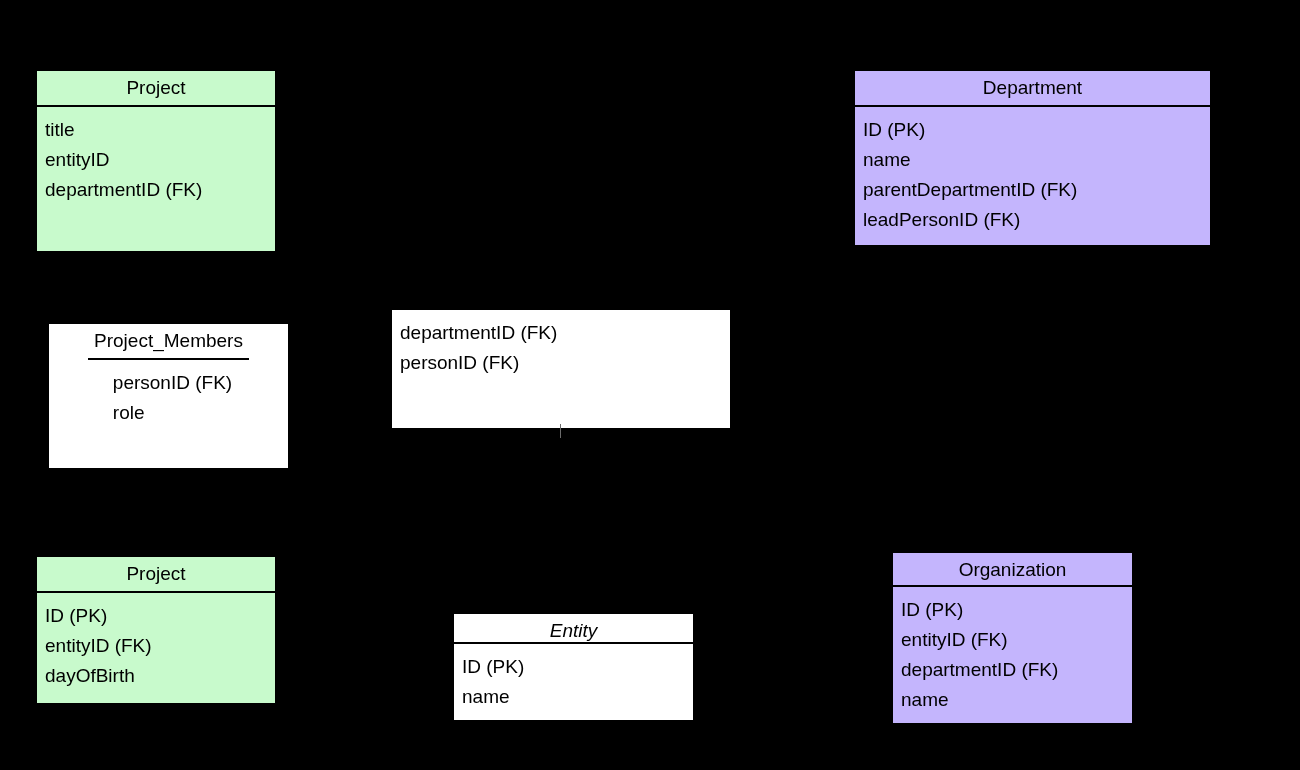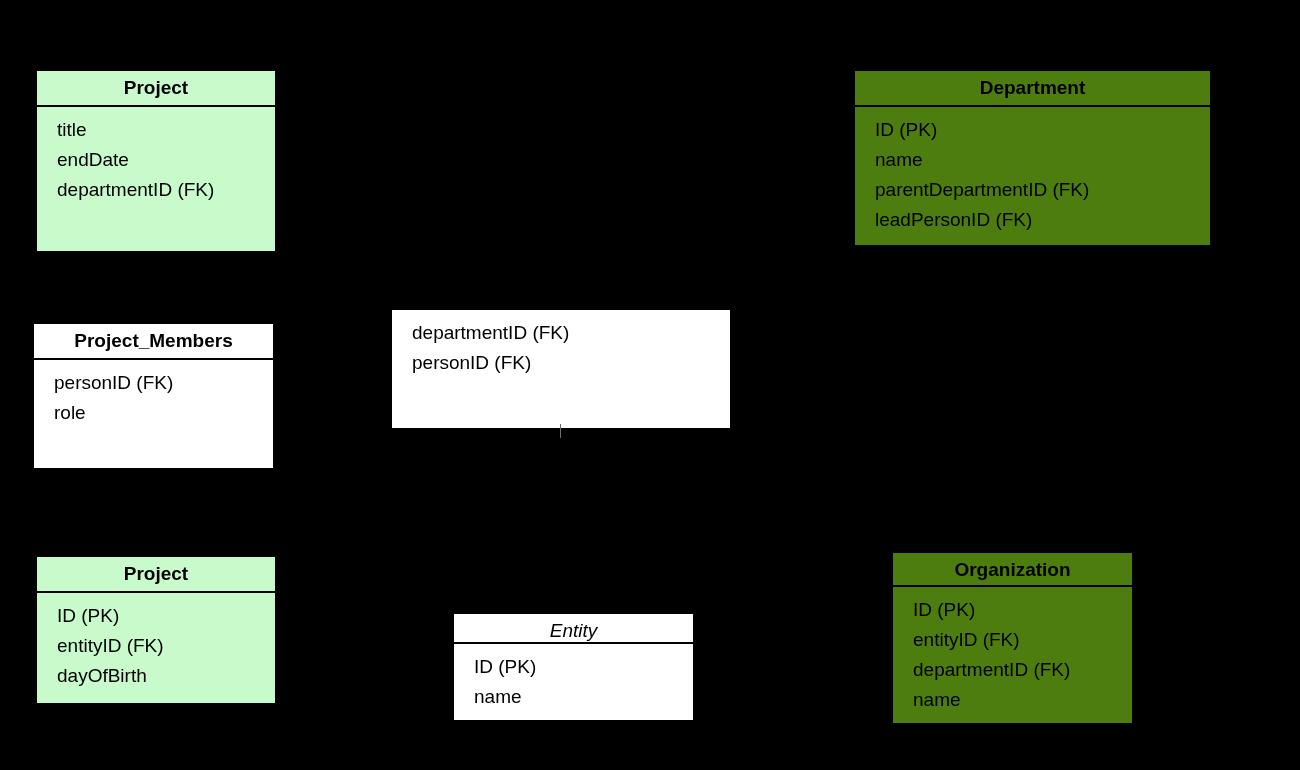--- a/index.html
+++ b/index.html
@@ -28,77 +28,77 @@
     border: 2px solid #000000;
     background: #ffffff;
     display: flex;
     flex-direction: column;
   }
   .entity .hdr {
     box-sizing: border-box;
     border-bottom: 2px solid #000000;
     text-align: center;
     font-size: 19px;
-    font-weight: bold;
+    font-weight: normal;
     color: #000000;
     line-height: 1.0;
     padding: 7px 6px 8px 6px;
     white-space: nowrap;
     overflow: hidden;
   }
   .entity.abstract .hdr {
     font-weight: normal;
     font-style: italic;
   }
   .entity .body {
     flex: 1 1 auto;
-    padding: 8px 0 8px 20px;
+    padding: 8px 0 8px 8px;
     display: flex;
     flex-direction: column;
   }
   .entity .attr {
     font-size: 19px;
     line-height: 30px;
     color: #000000;
     white-space: nowrap;
     overflow: hidden;
   }
   
   .fill-green { background: #c8facc; }
-  .fill-cream { background: #4d7c0f; }
+  .fill-cream { background: #c4b5fd; }
   .fill-white { background: #ffffff; }
 
   
   .connector-stub {
     position: absolute;
     background: #6b6b6b;
   }
 </style>
 </head>
 <body>
 
 <div id="canvas">
     <div class="entity fill-green" style="left: 35px; top: 69px; width: 242px; height: 184px;">
       <div class="hdr">Project</div>
       <div class="body">
         <div class="attr">title</div>
-        <div class="attr">endDate</div>
+        <div class="attr">entityID</div>
         <div class="attr">departmentID (FK)</div>
       </div>
     </div>
     <div class="entity fill-cream" style="left: 853px; top: 69px; width: 359px; height: 178px;">
       <div class="hdr">Department</div>
       <div class="body">
         <div class="attr">ID (PK)</div>
         <div class="attr">name</div>
         <div class="attr">parentDepartmentID (FK)</div>
         <div class="attr">leadPersonID (FK)</div>
       </div>
     </div>
-    <div class="entity fill-white" style="left: 32px; top: 322px; width: 243px; height: 148px;">
+    <div class="entity fill-white" style="left: 47px; top: 322px; width: 243px; height: 148px; align-items: center;">
       <div class="hdr">Project_Members</div>
       <div class="body">
         <div class="attr">personID (FK)</div>
         <div class="attr">role</div>
       </div>
     </div>
     <div class="entity fill-white" style="left: 390px; top: 308px; width: 342px; height: 122px;">
       <div class="body">
         <div class="attr">departmentID (FK)</div>
         <div class="attr">personID (FK)</div>

